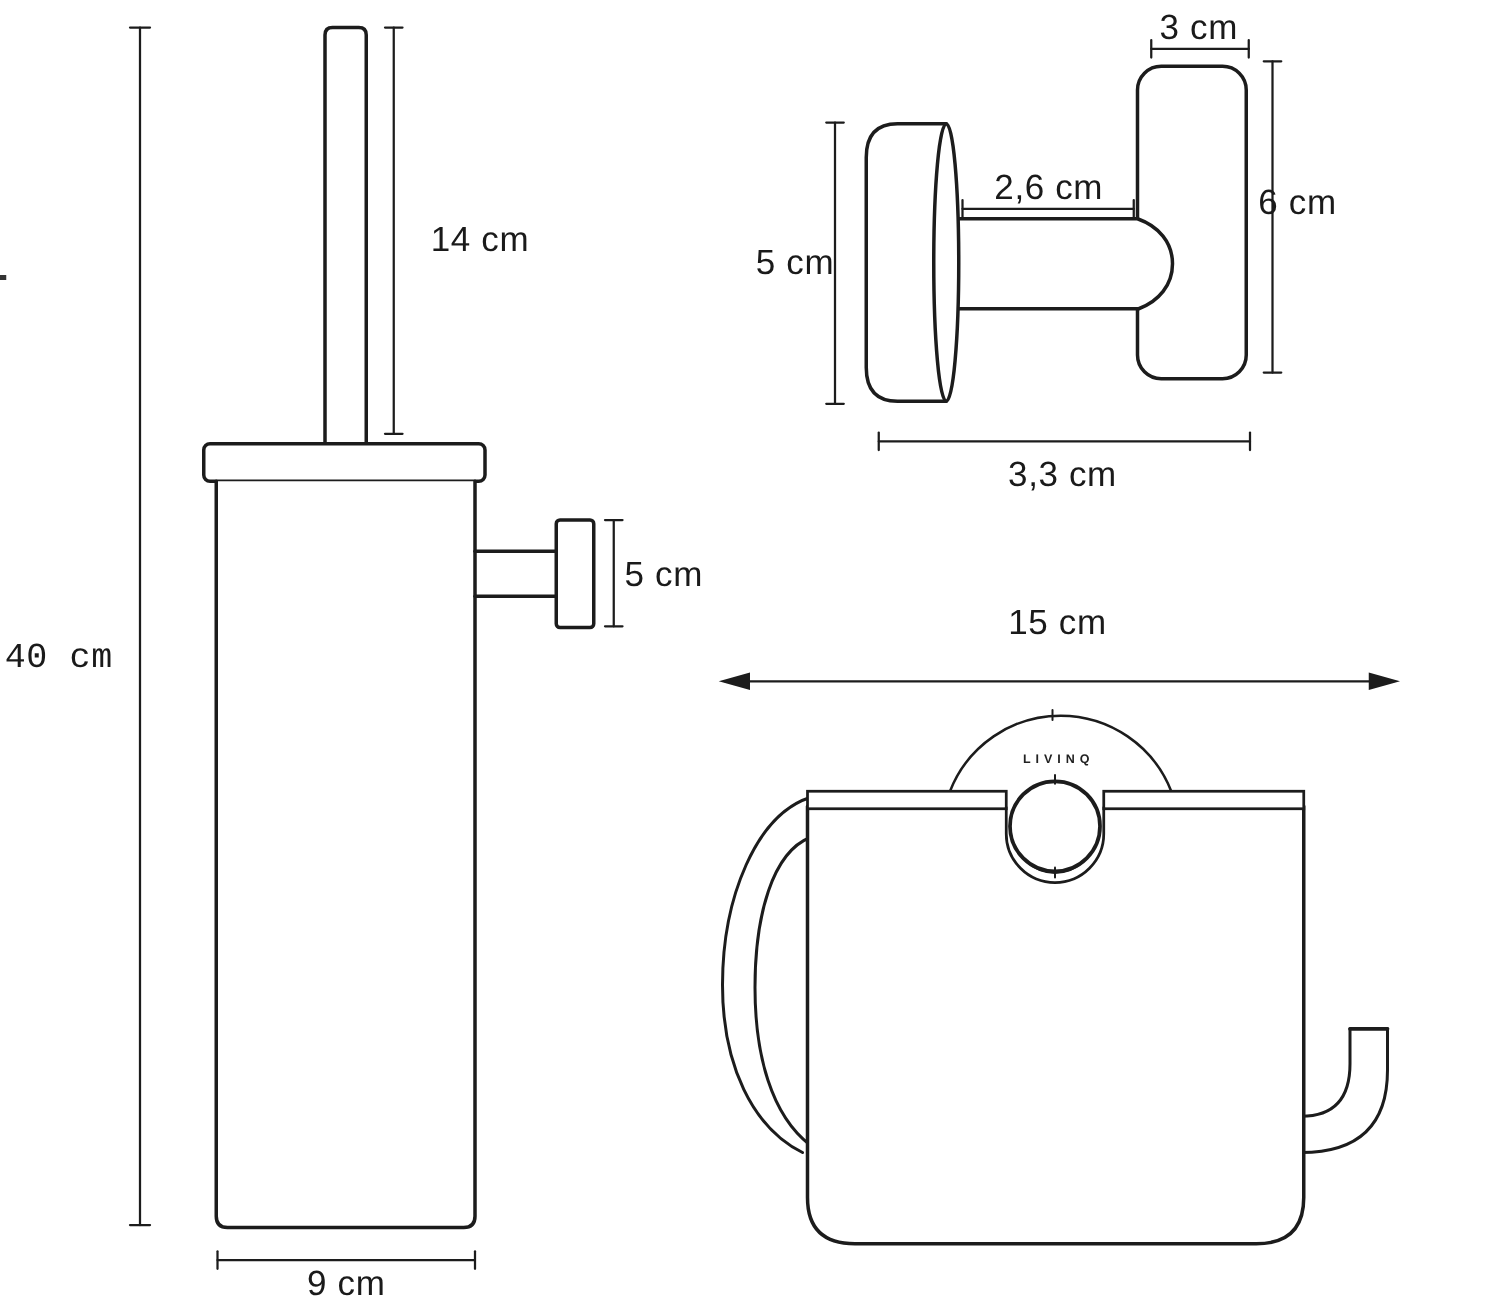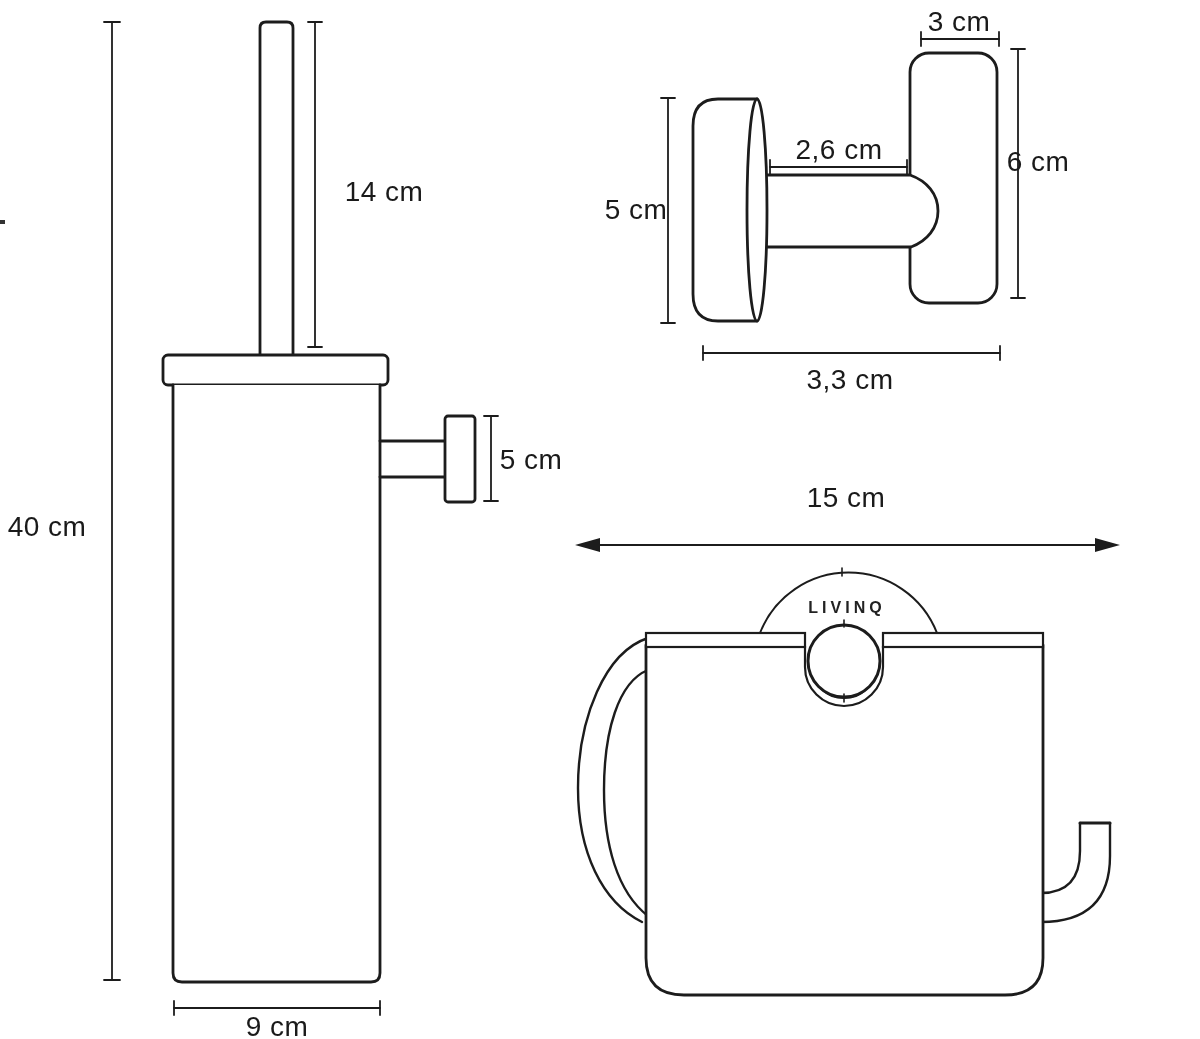--- a/index.html
+++ b/index.html
@@ -15,21 +15,21 @@
     position:absolute;
     transform:translate(-50%,-50%);
     font-size:28px;
     color:#1a1a1a;
     white-space:nowrap;
     letter-spacing:0.5px;
   }
   .brand-label{
     position:absolute;
     transform:translate(-50%,-50%);
-    font-size:16px;
+    font-size:10px;
     font-weight:700;
     letter-spacing:4px;
     color:#222222;
     white-space:nowrap;
     padding-left:4px;
   }
 </style>
 </head>
 <body>
 
@@ -155,21 +155,21 @@
       </g>
 
       <g>
         <circle cx="844" cy="661" r="36" fill="#fff" stroke-width="3"></circle>
         <line x1="844" y1="620" x2="844" y2="627" stroke-width="1.6"></line>
         <line x1="844" y1="694" x2="844" y2="702" stroke-width="1.6"></line>
       </g>
     </g>
   </svg>
 
-  <div class="dim-label" style="left:47px;top:527px;">40 cm</div>
+  <div class="dim-label" style="left:47px;top:527px;font-family:Liberation Mono, monospace;">40 cm</div>
 
   <div class="dim-label" style="left:384px;top:176px;margin-top:16px;">14 cm</div>
 
   <div class="dim-label" style="left:531px;top:460px;">5 cm</div>
 
   <div class="dim-label" style="left:277px;top:1027px;">9 cm</div>
 
   <div class="dim-label" style="left:959px;top:22px;">3 cm</div>
 
   <div class="dim-label" style="left:839px;top:150px;">2,6 cm</div>

